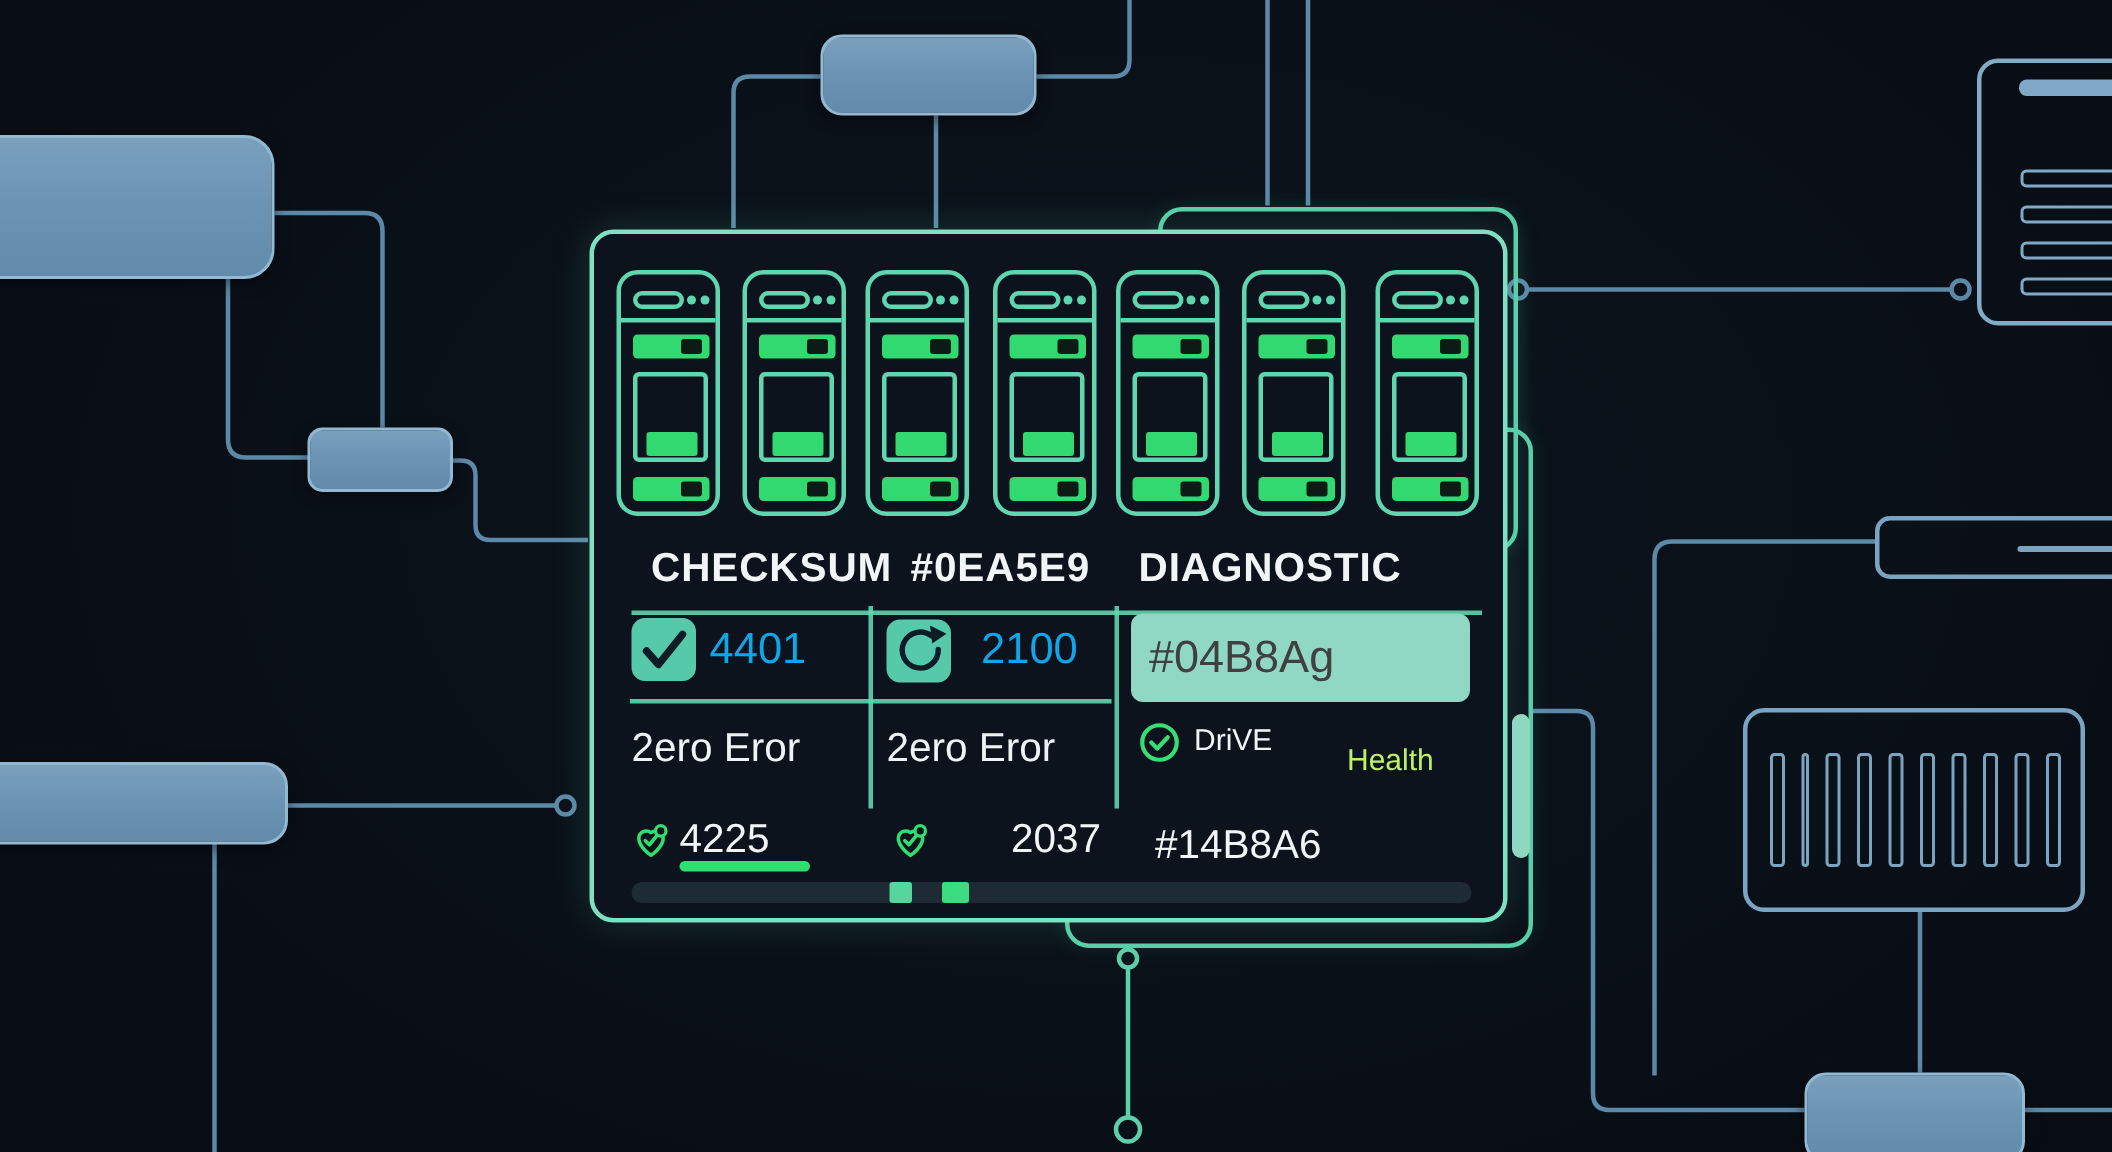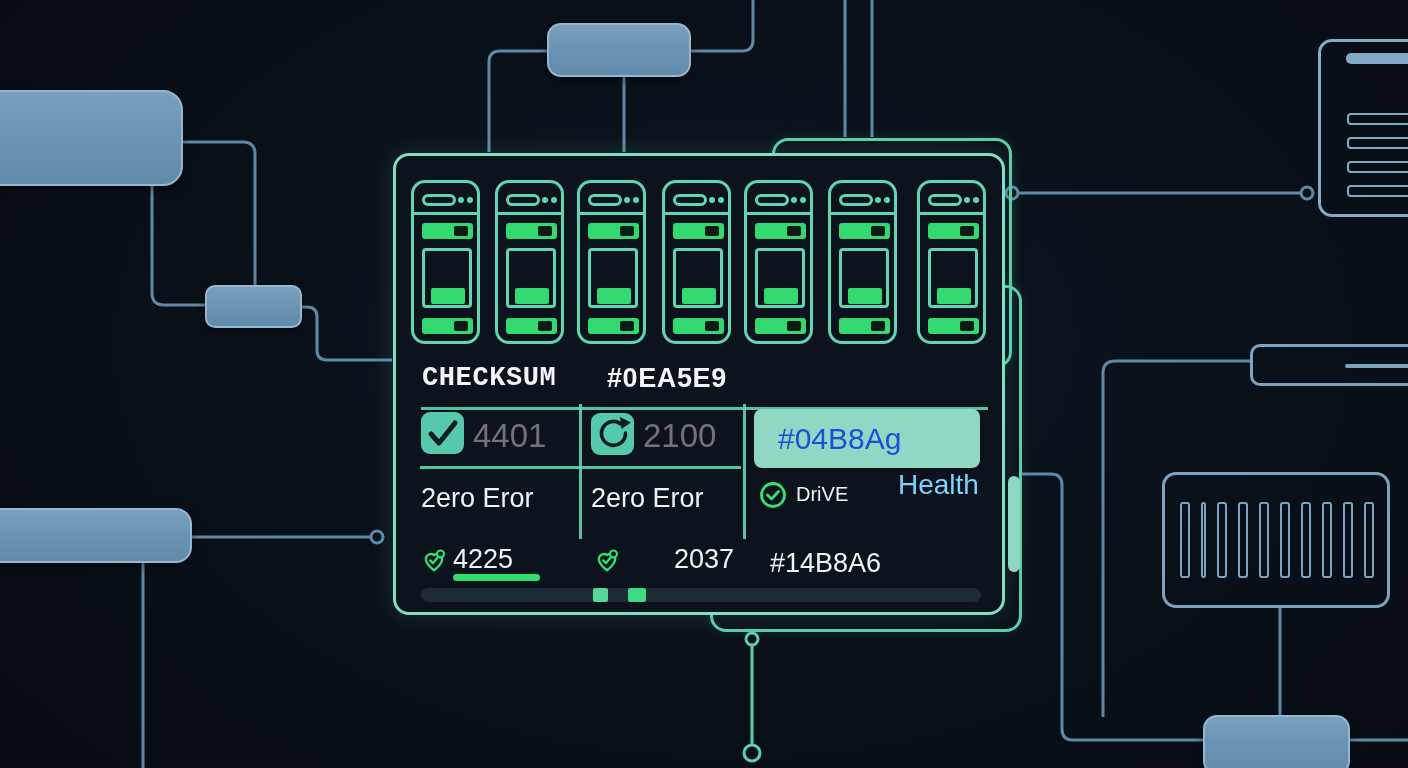--- a/index.html
+++ b/index.html
@@ -47,43 +47,43 @@
   .d-dot{position:absolute;top:14px;width:6px;height:6px;border-radius:50%;background:#5fd6b0;}
   .d-dot.d1{left:44px;}.d-dot.d2{left:53px;}
   .d-sep{position:absolute;left:0;top:29px;width:100%;height:3px;background:#5fd6b0;}
   .d-bar{position:absolute;left:8px;width:51px;height:16px;background:#31d970;border-radius:3px;}
   .d-bar.b1{top:40px;}.d-bar.b2{top:135px;}
   .d-sq{position:absolute;left:32px;top:3px;width:14px;height:10px;background:#0c1b15;border-radius:2px;}
   .d-tall{position:absolute;left:8px;top:65px;width:50px;height:60px;border:3px solid #5fd6b0;border-radius:4px;}
   .d-inner{position:absolute;left:6px;top:37px;width:34px;height:16px;background:#31d970;border-radius:2px;}
   
   .hdr{position:absolute;top:207px;color:#f1f5f7;font-size:27px;font-weight:600;letter-spacing:.6px;white-space:nowrap;}
-  .hdr.h1{left:26px;font-family:Liberation Mono, monospace;}.hdr.h2{left:211px;}.hdr.h3{left:363px;}
+  .hdr.h1{left:38px;}.hdr.h2{left:211px;}.hdr.h3{left:363px;}
   
   .gline{position:absolute;background:#5fd6b0;opacity:.9;}
   .g-h1{left:25px;top:251px;width:567px;height:2.5px;}
   .g-h2{left:24px;top:310px;width:321px;height:2.5px;}
   .g-v1{left:183px;top:248px;width:2.5px;height:135px;}
   .g-v2{left:347px;top:248px;width:2.5px;height:135px;}
   
   .tile{position:absolute;width:43px;height:42px;background:#57c9ab;border-radius:9px;
     display:flex;align-items:center;justify-content:center;}
   .tile.check{left:25px;top:256px;}
   .tile.refresh{left:195px;top:257px;}
-  .val{position:absolute;color:#737373;font-size:33px;font-weight:500;white-space:nowrap;}
+  .val{position:absolute;color:#0ea5e9;font-size:29px;font-weight:500;white-space:nowrap;}
   .v1{left:77px;top:261px;}
-  .v2{left:247px;top:261px;}
+  .v2{left:258px;top:261px;}
   .valuebox{position:absolute;left:358px;top:253px;width:226px;height:59px;background:#90d8c4;
-    border-radius:8px;line-height:59px;padding-left:24px;color:#1d4ed8;font-size:30px;font-weight:500;}
+    border-radius:8px;line-height:59px;padding-left:12px;color:#404040;font-size:30px;font-weight:500;}
   
   .status{position:absolute;top:327px;color:#eef3f5;font-size:27px;font-weight:400;white-space:nowrap;}
   .s1{left:25px;}.s2{left:195px;}
   .ccheck{position:absolute;left:363px;top:325px;}
   .drivel{position:absolute;left:400px;top:327px;color:#f1f5f7;font-size:20px;font-weight:500;}
-  .healthl{position:absolute;left:502px;top:313px;color:#7dd3fc;font-size:28px;font-weight:400;}
+  .healthl{position:absolute;left:502px;top:340px;color:#bef264;font-size:20px;font-weight:400;}
   
   .hicon{position:absolute;top:392px;}
   .hi1{left:25px;}.hi2{left:198px;}
   .hval{position:absolute;top:388px;color:#f1f5f7;font-size:27px;font-weight:500;white-space:nowrap;}
   .hv1{left:57px;}.hv2{left:230px;margin-left:48px;}
   .code2{position:absolute;left:374px;top:392px;color:#f1f5f7;font-size:27px;font-weight:500;}
   .uline{position:absolute;left:57px;top:418px;width:87px;height:7px;background:#2fdf70;border-radius:3.5px;}
   
   .progress{position:absolute;left:25px;top:432px;width:560px;height:14px;background:#1e2a34;border-radius:7px;}
   .pseg{position:absolute;top:0;height:14px;border-radius:2px;}
@@ -271,20 +271,21 @@
         <div class="d-inner"></div>
       </div>
       <div class="d-bar b2">
         <div class="d-sq"></div>
       </div>
     </div>
   </div>
 
     <div class="hdr h1">CHECKSUM</div>
     <div class="hdr h2">#0EA5E9</div>
+    <div class="hdr h3">DIAGNOSTIC</div>
 
     <div class="gline g-h1"></div>
     <div class="gline g-h2"></div>
     <div class="gline g-v1"></div>
     <div class="gline g-v2"></div>
 
     <div class="tile check">
       <svg width="42" height="42" viewBox="0 0 42 42">
         <polyline points="9,22 17,31 33,11" fill="none" stroke="#0e1c26" stroke-width="5" stroke-linecap="round" stroke-linejoin="round"></polyline>
       </svg>

